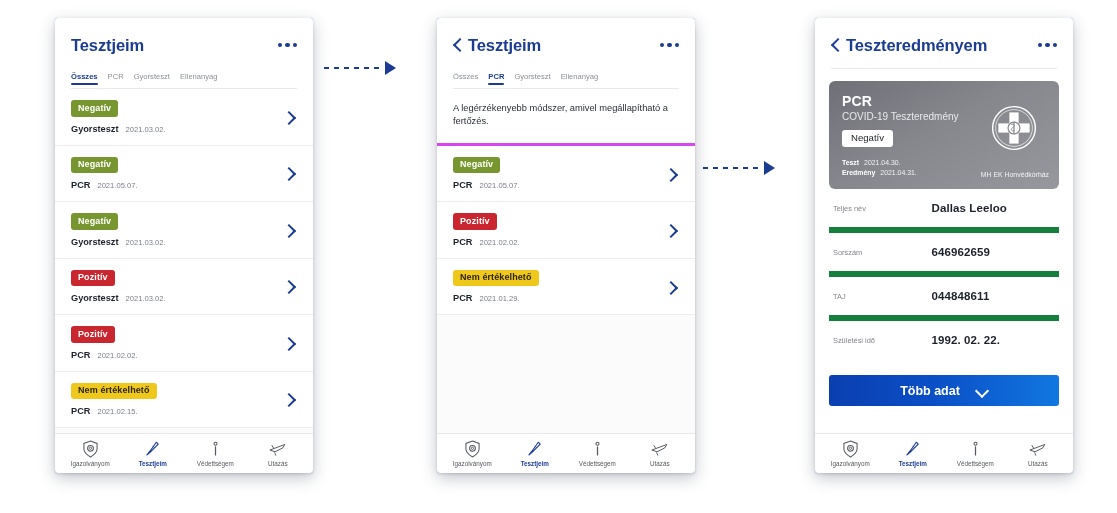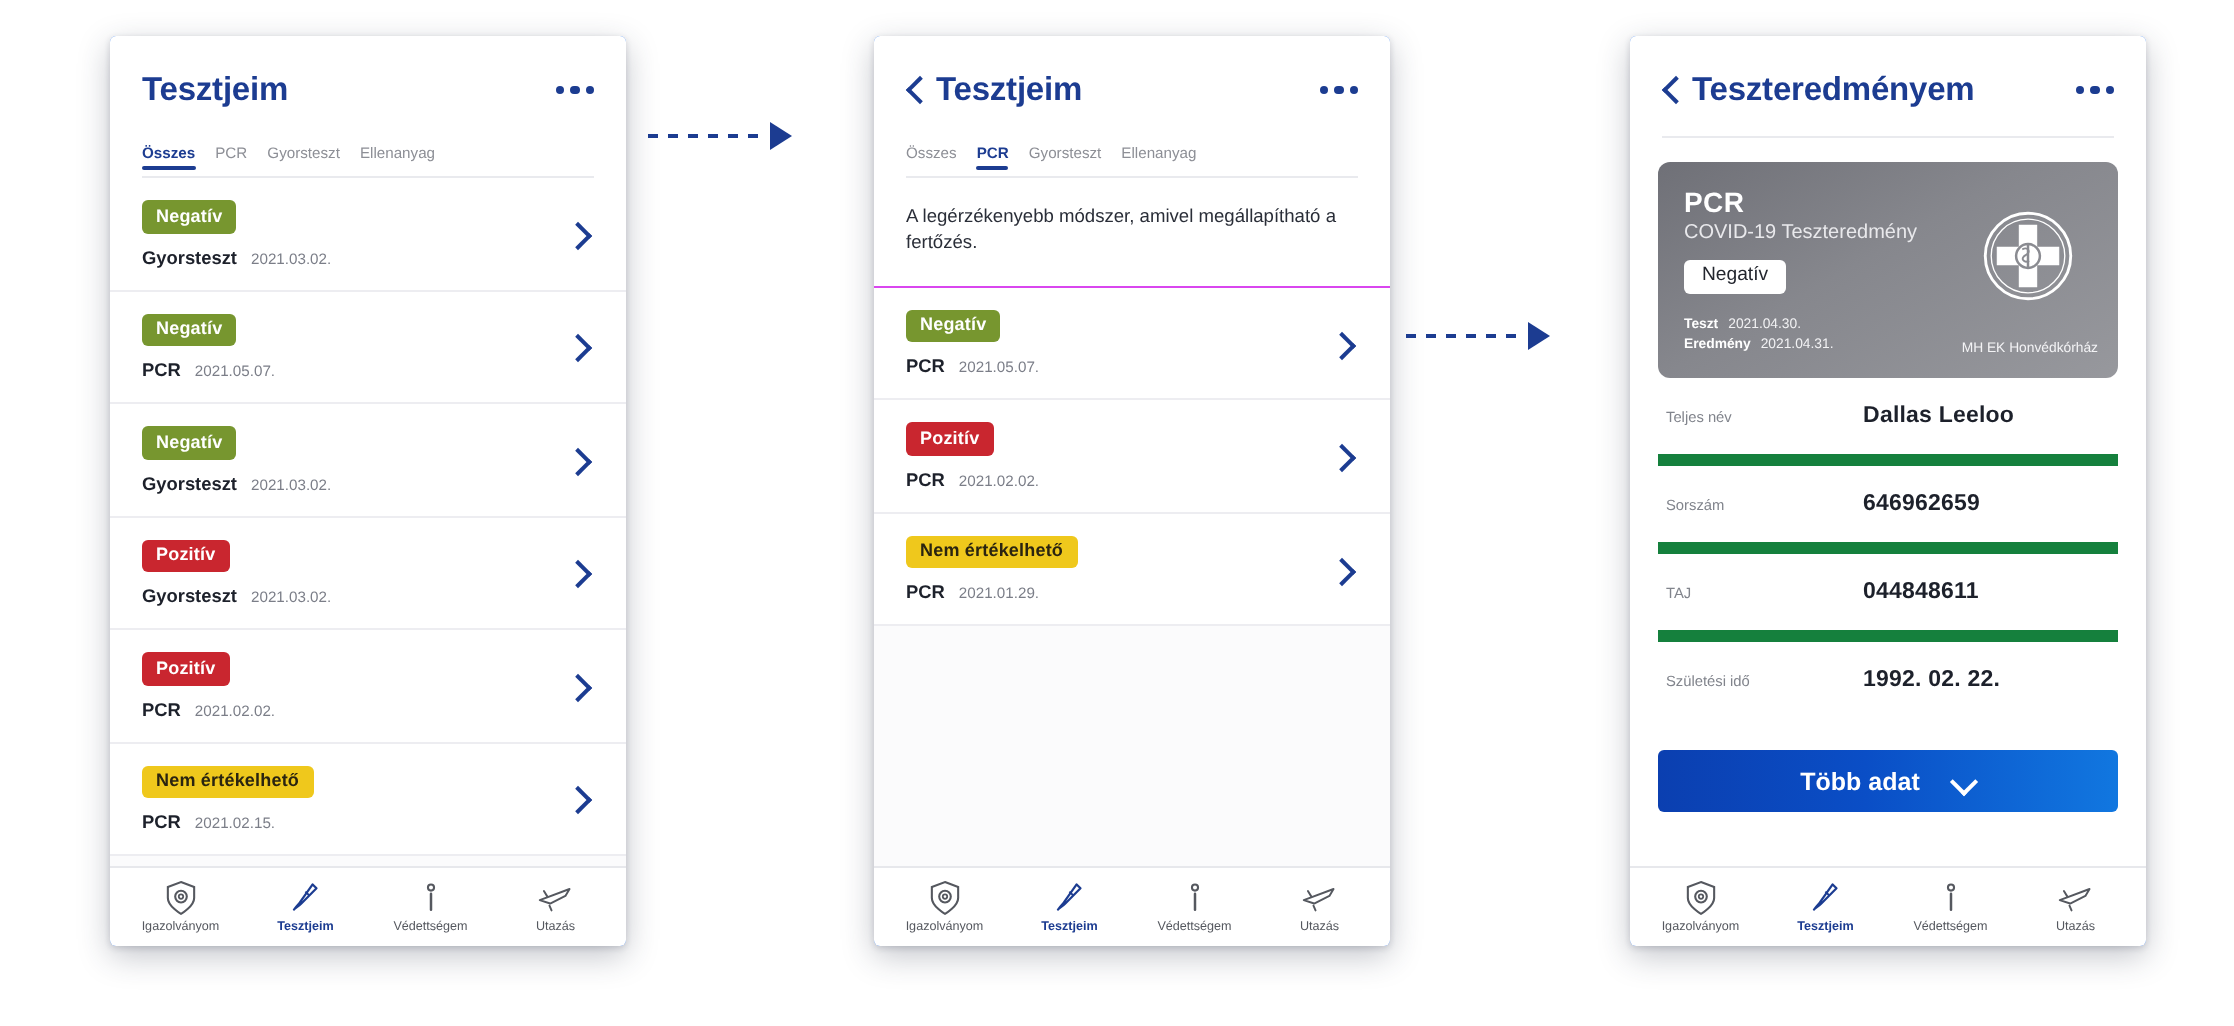--- a/index.html
+++ b/index.html
@@ -96,21 +96,21 @@
     background: #fbfbfc;
     overflow: hidden;
     position: relative;
   }
   .info-block {
     background: #fff;
     padding: 13px 16px 14px 16px;
     font-size: 9.3px;
     line-height: 1.45;
     color: #2a2e38;
-    border-bottom: 1px solid #d946ef;
+    border-bottom: 3px solid #d946ef;
   }
   .list { background: #fff; }
   .list-item {
     display: flex; align-items: center; justify-content: space-between;
     padding: 11px 16px 11px 16px;
     border-bottom: 1px solid #ededf1;
     background: #fff;
     cursor: pointer;
   }
   .li-left { display: flex; flex-direction: column; gap: 7px; }

